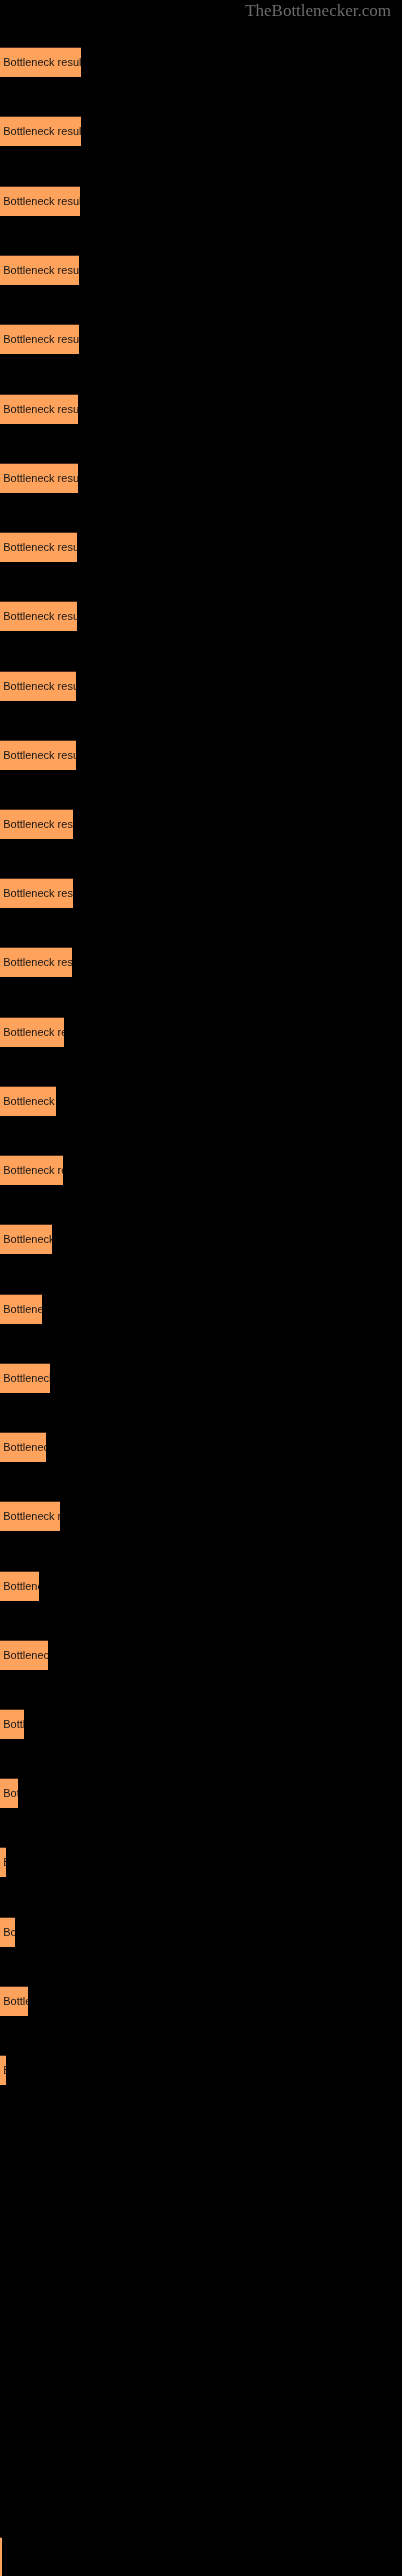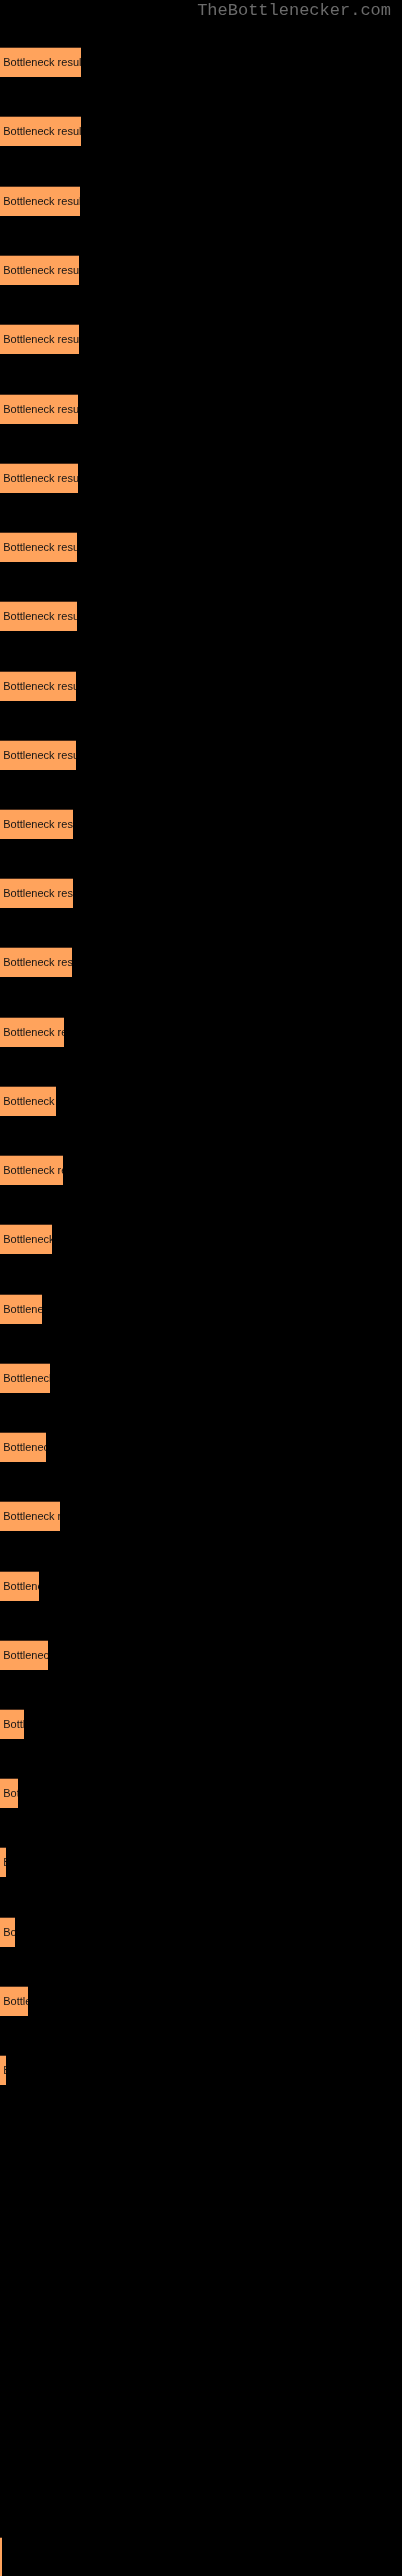--- a/index.html
+++ b/index.html
@@ -14,21 +14,21 @@
     background: #000000;
     overflow: hidden;
     font-family: "Liberation Sans", sans-serif;
   }
   #watermark {
     position: absolute;
     top: 0px;
     left: 0px;
     width: 391px;
     text-align: right;
-    font-family: Liberation Mono, monospace;
+    font-family: Liberation Serif, serif;
     font-size: 17px;
     line-height: 21px;
     color: #6b6b6b;
     letter-spacing: 0px;
     white-space: nowrap;
     user-select: none;
   }
   #bars {
     position: absolute;
     top: 0;

